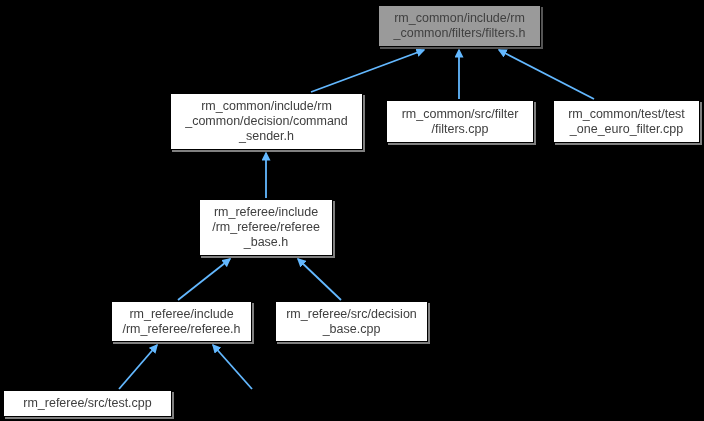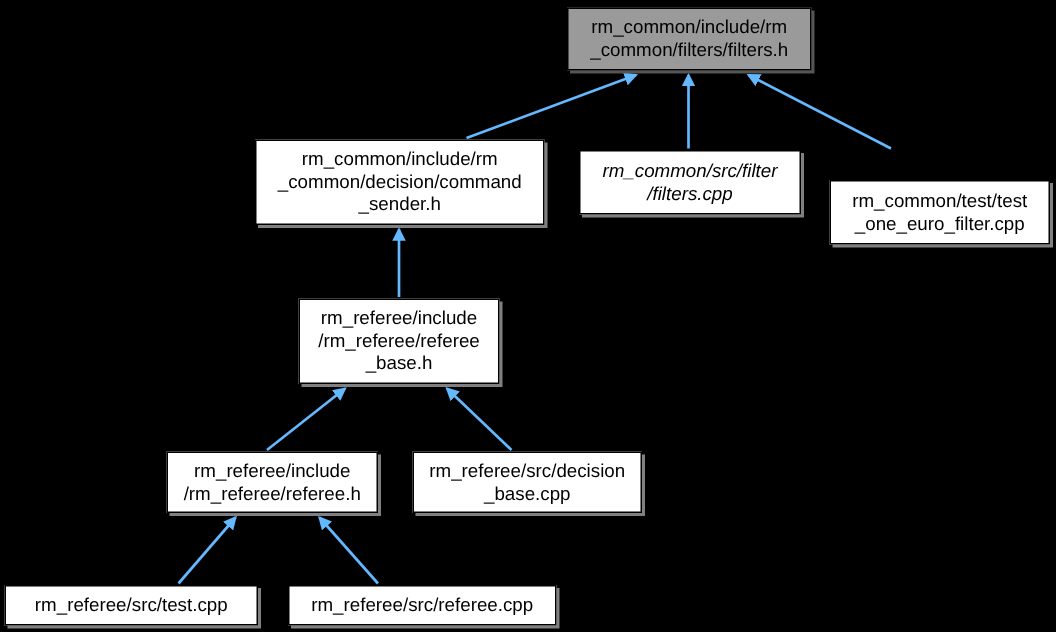--- a/index.html
+++ b/index.html
@@ -21,21 +21,21 @@
     top: 0;
     width: 704px;
     height: 421px;
     pointer-events: none;
   }
   .node {
     position: absolute;
     box-sizing: border-box;
     border: 1px solid #000000;
     background: #ffffff;
-    color: #000000;
+    color: #404040;
     font-size: 12.5px;
     line-height: 15px;
     text-align: center;
     display: flex;
     align-items: center;
     justify-content: center;
     white-space: pre-line;
     box-shadow: 2px 2px 0 0 #808080;
     z-index: 2;
   }
@@ -67,26 +67,25 @@
       <line x1="178" y1="300" x2="230" y2="259" stroke="#63b8ff" stroke-width="1.8" marker-end="url(#arrowhead)"></line>
       <line x1="341" y1="300" x2="298" y2="259" stroke="#63b8ff" stroke-width="1.8" marker-end="url(#arrowhead)"></line>
       <line x1="119" y1="389" x2="157" y2="345" stroke="#63b8ff" stroke-width="1.8" marker-end="url(#arrowhead)"></line>
       <line x1="252" y1="389" x2="213" y2="345" stroke="#63b8ff" stroke-width="1.8" marker-end="url(#arrowhead)"></line>
     </svg>
 <div class="node highlight" style="left: 378px; top: 5px; width: 163px; height: 42px;"><span class="node-label">rm_common/include/rm
 _common/filters/filters.h</span></div>
     <div class="node" style="left: 170px; top: 93px; width: 193px; height: 57px;"><span class="node-label">rm_common/include/rm
 _common/decision/command
 _sender.h</span></div>
-    <div class="node" style="left: 386px; top: 100px; width: 148px; height: 43px; font-style: italic;"><span class="node-label">rm_common/src/filter
+    <div class="node" style="left: 386px; top: 100px; width: 148px; height: 43px;"><span class="node-label">rm_common/src/filter
 /filters.cpp</span></div>
-    <div class="node" style="left: 553px; top: 100px; width: 147px; height: 43px; margin-top: 20px;"><span class="node-label">rm_common/test/test
+    <div class="node" style="left: 553px; top: 100px; width: 147px; height: 43px;"><span class="node-label">rm_common/test/test
 _one_euro_filter.cpp</span></div>
     <div class="node" style="left: 199px; top: 199px; width: 134px; height: 57px;"><span class="node-label">rm_referee/include
 /rm_referee/referee
 _base.h</span></div>
     <div class="node" style="left: 111px; top: 301px; width: 141px; height: 41px;"><span class="node-label">rm_referee/include
 /rm_referee/referee.h</span></div>
     <div class="node" style="left: 275px; top: 301px; width: 153px; height: 41px;"><span class="node-label">rm_referee/src/decision
 _base.cpp</span></div>
     <div class="node" style="left: 3px; top: 390px; width: 169px; height: 27px;"><span class="node-label">rm_referee/src/test.cpp</span></div>
-    <div class="node" style="left: 192px; top: 390px; width: 179px; height: 27px;"><span class="node-label">rm_referee/src/referee.cpp</span></div>
   </div>
 
 </body></html>

